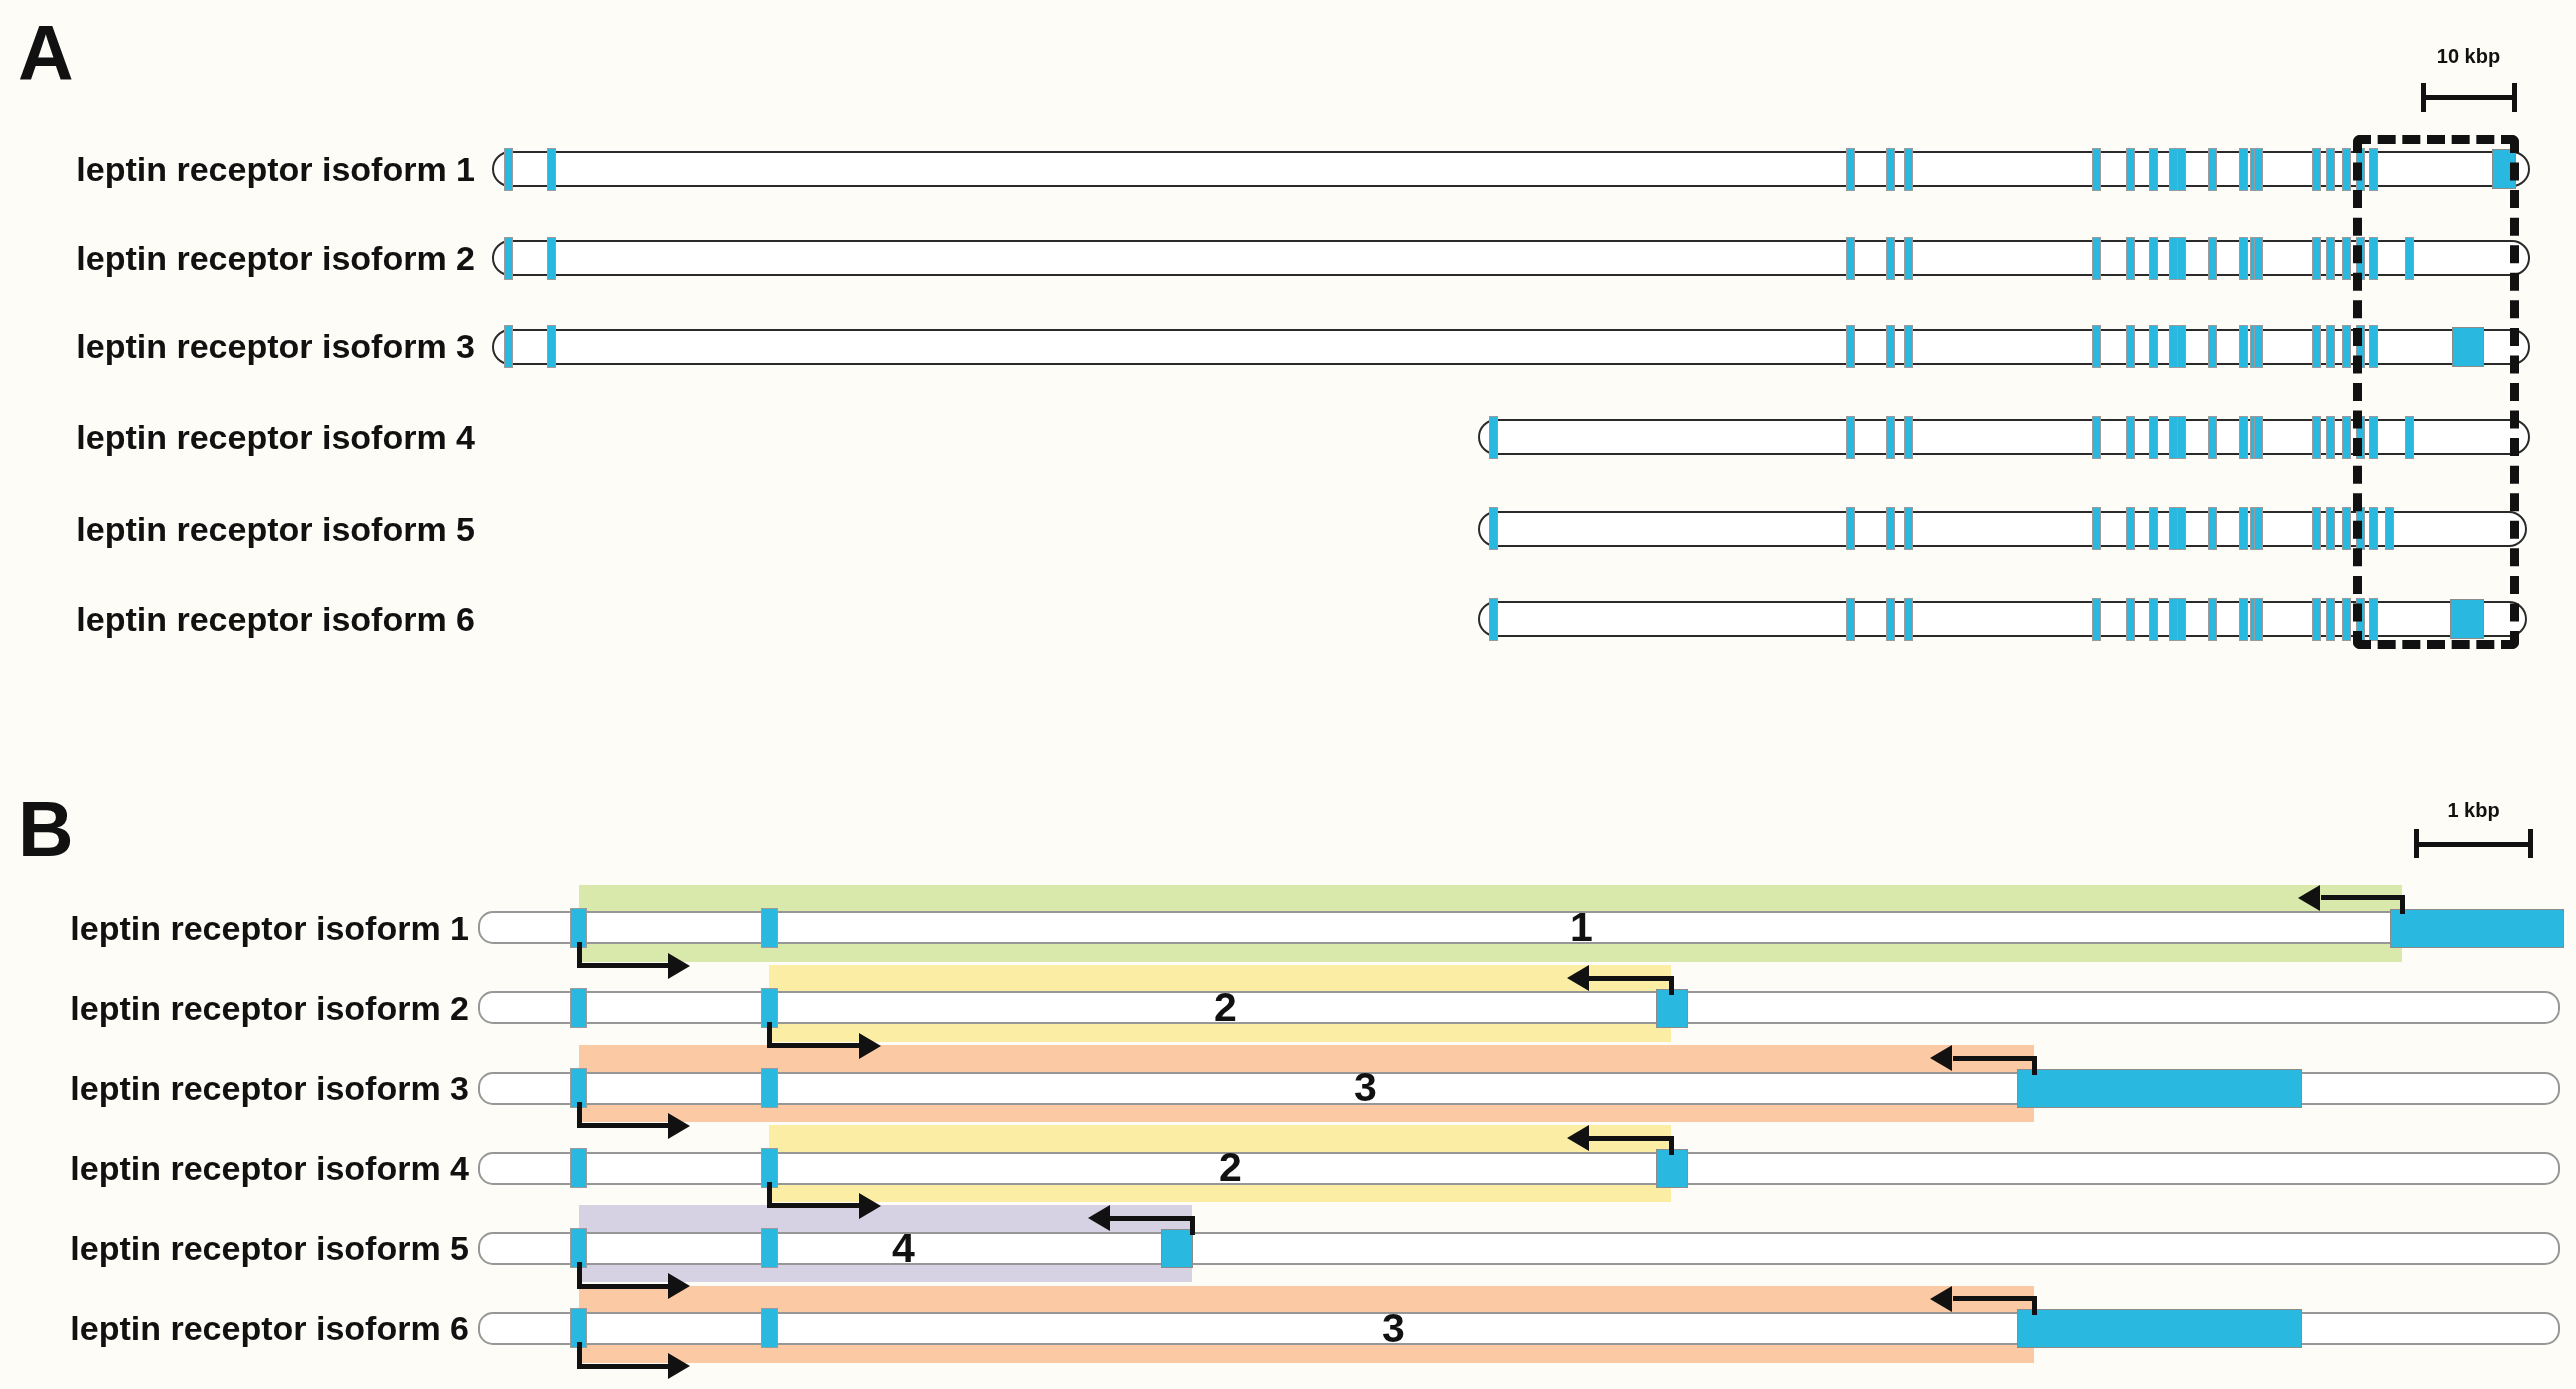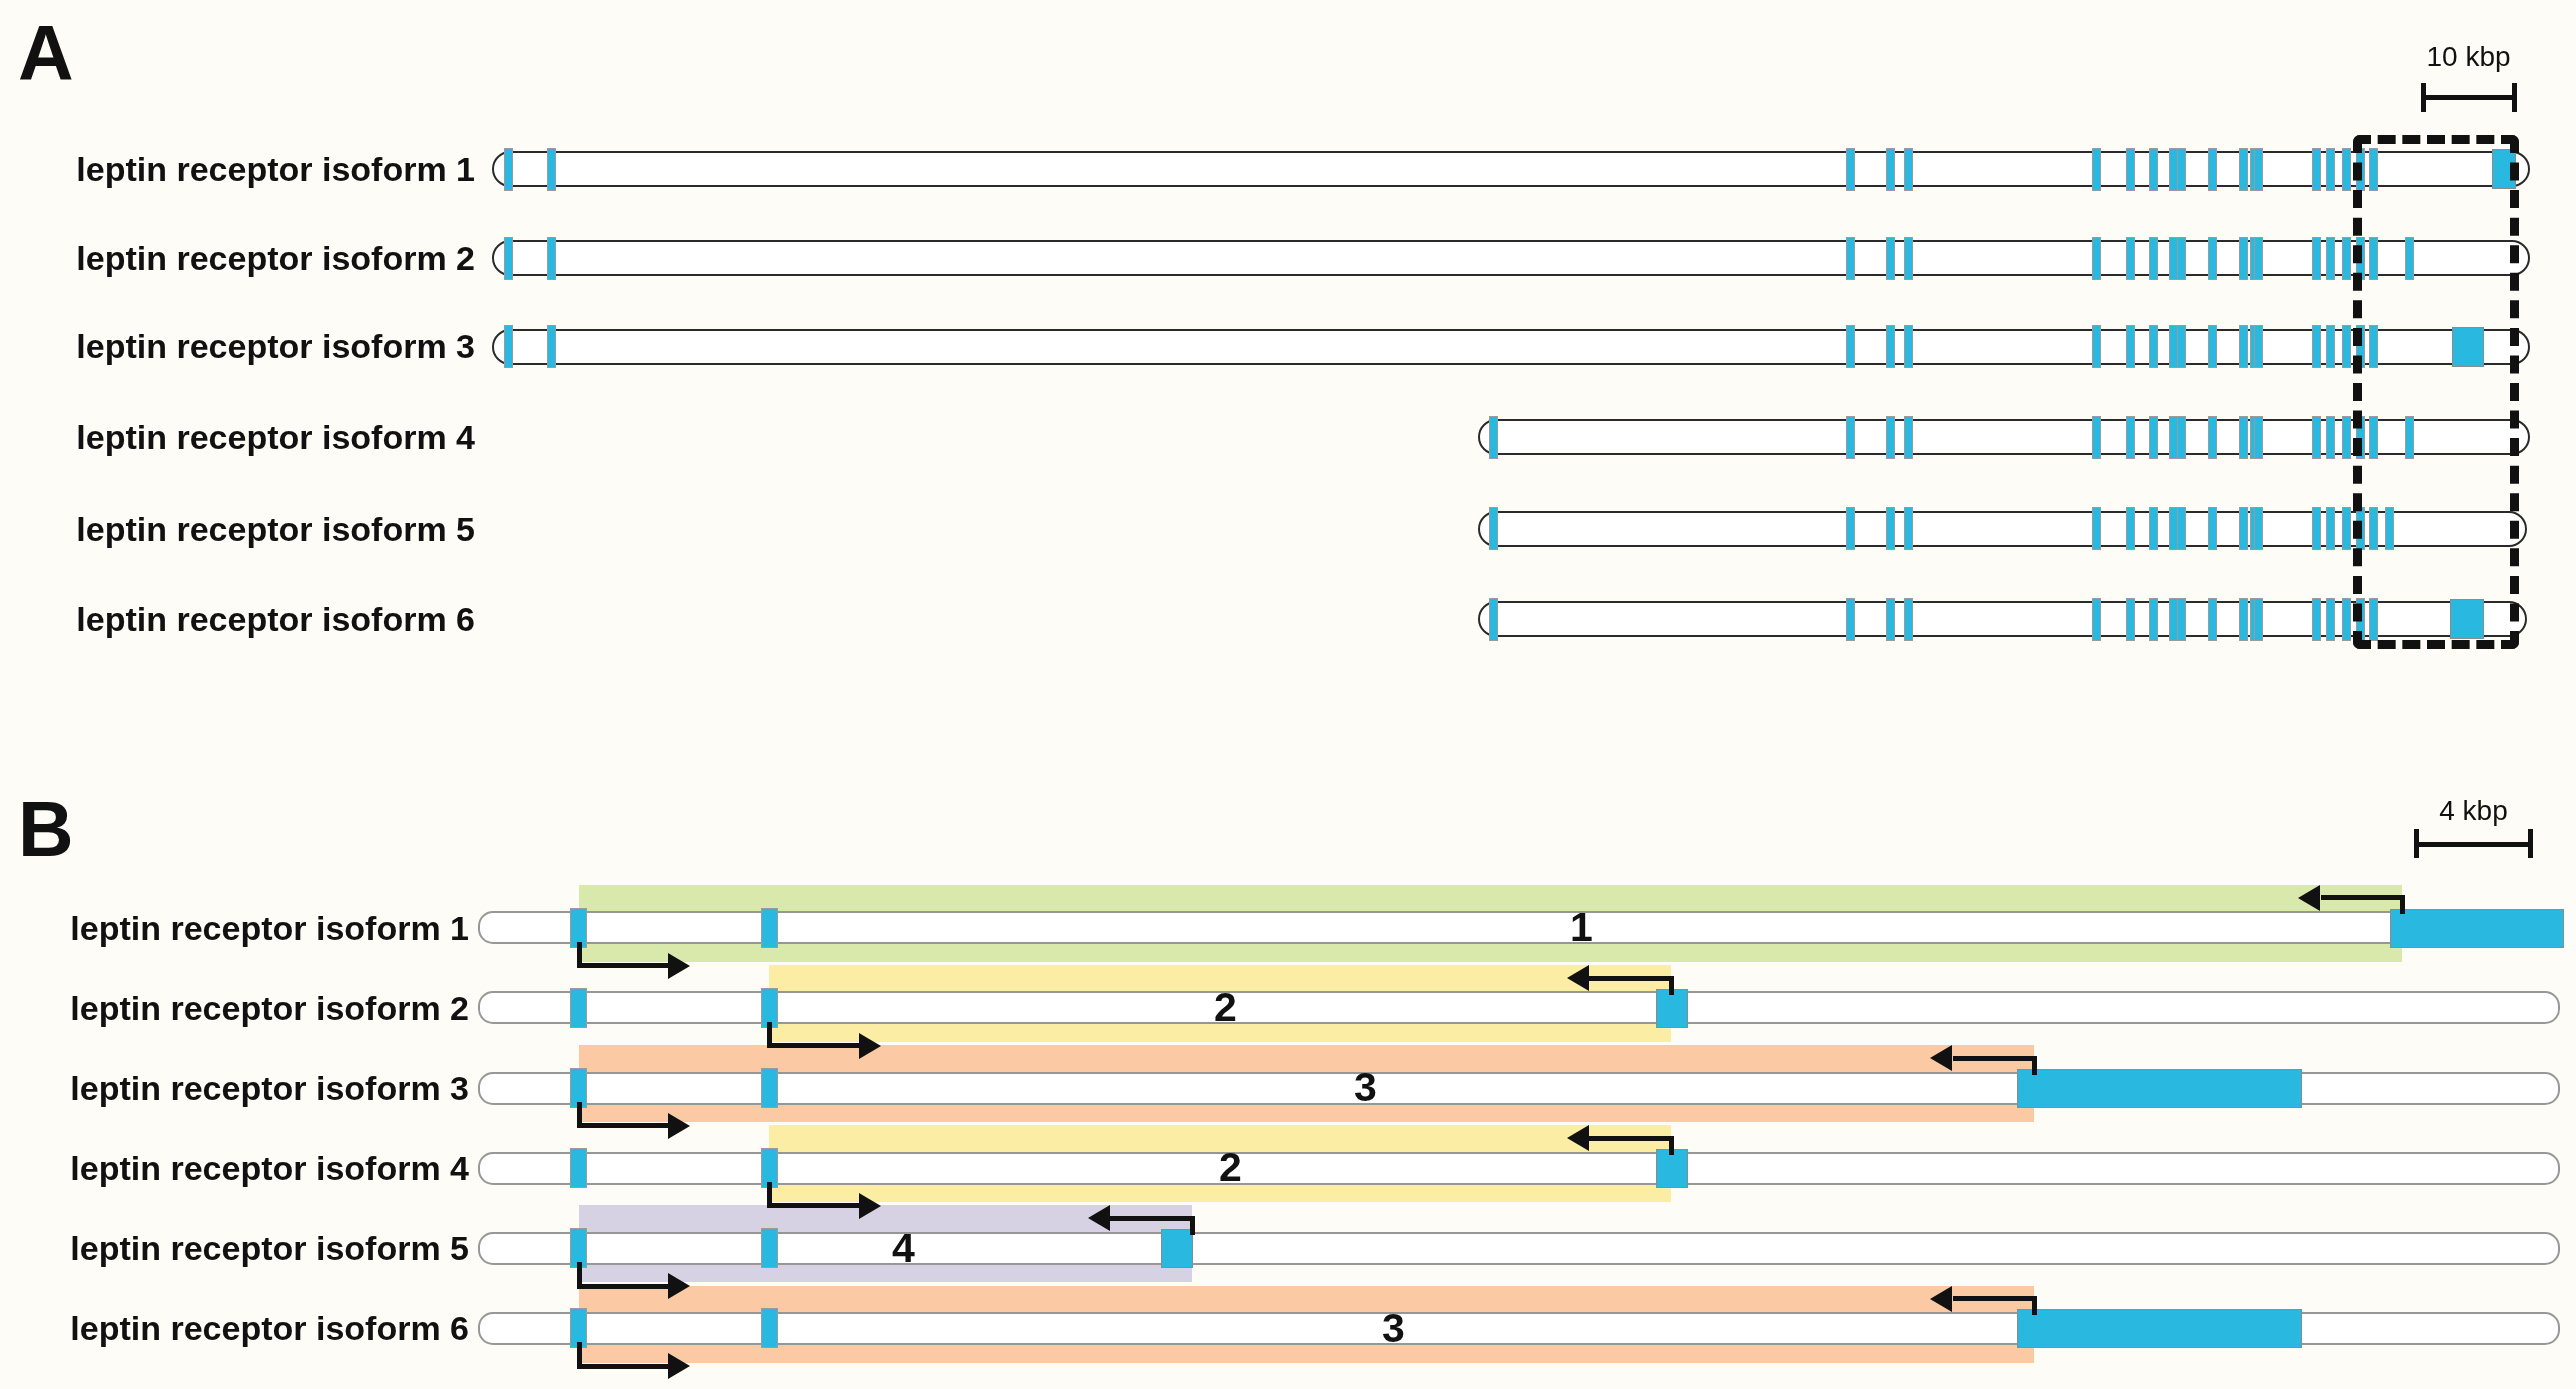--- a/index.html
+++ b/index.html
@@ -34,21 +34,21 @@
   .band{opacity:1;}
   .band-number{
     font-size:41px;font-weight:bold;color:#111;text-align:center;line-height:41px;
   }
   .dashed-box{
     border:9px dashed #111;border-radius:7px;box-sizing:border-box;
     background:transparent;
   }
   .scale-line,.scale-cap,.arrow-seg{background:#111;}
   .scale-label{
-    font-size:28px;font-weight:normal;color:#111;text-align:center;line-height:33px;
+    font-size:20px;font-weight:bold;color:#111;text-align:center;line-height:33px;
   }
   .arrow-head{width:0;height:0;}
   .arrow-head.right{
     border-top:13px solid transparent;border-bottom:13px solid transparent;
     border-left:22px solid #111;
   }
   .arrow-head.left{
     border-top:13px solid transparent;border-bottom:13px solid transparent;
     border-right:22px solid #111;
   }
@@ -193,21 +193,21 @@
         <div class="abs exon-box" style="left: 2450px; top: 599px; width: 34px; height: 40px; background: rgb(41, 184, 224); z-index: 3;"></div>
         <div class="abs dashed-box" style="left: 2353px; top: 135px; width: 166px; height: 514px; z-index: 7;"></div>
       </div>
   <div class="abs scale-line" style="left: 2423px; top: 95px; width: 91px; height: 4.8px;"></div>
       <div class="abs scale-cap" style="left: 2421px; top: 83px; width: 4.8px; height: 29px;"></div>
       <div class="abs scale-cap" style="left: 2512px; top: 83px; width: 4.8px; height: 29px;"></div>
     </section>
 
   <section id="panel-b">
     <div class="abs panel-letter" style="left:18px;top:791px;">B</div>
-    <div class="abs scale-label" style="left:2370px;top:794px;width:207px;">4 kbp</div>
+    <div class="abs scale-label" style="left:2370px;top:794px;width:207px;">1 kbp</div>
     <div id="rows-b">
         <div class="abs row-label" style="left: 0px; top: 909px; width: 469px;">leptin receptor isoform 1</div>
         <div class="abs band" style="left: 579px; top: 885px; width: 1823px; height: 77px; background: rgb(217, 233, 172); z-index: 1;"></div>
         <div class="abs gene-bar bar-b" style="left: 478px; top: 911px; width: 2082px; height: 33px; z-index: 2;"></div>
         <div class="abs exon-tick" style="left: 570px; top: 908px; width: 16.6px; height: 40px; background: rgb(41, 184, 224); z-index: 3;"></div>
         <div class="abs exon-tick" style="left: 761px; top: 908px; width: 16.6px; height: 40px; background: rgb(41, 184, 224); z-index: 3;"></div>
         <div class="abs exon-box" style="left: 2390px; top: 909px; width: 174px; height: 39px; background: rgb(41, 184, 224); z-index: 3;"></div>
         <div class="abs band-number" style="left: 1540px; top: 907px; width: 83px; z-index: 4;">1</div>
         <div class="abs arrow-seg" style="left: 577px; top: 942px; width: 4.8px; height: 26px; z-index: 6;"></div>
         <div class="abs arrow-seg" style="left: 577px; top: 963px; width: 93px; height: 4.8px; z-index: 6;"></div>

